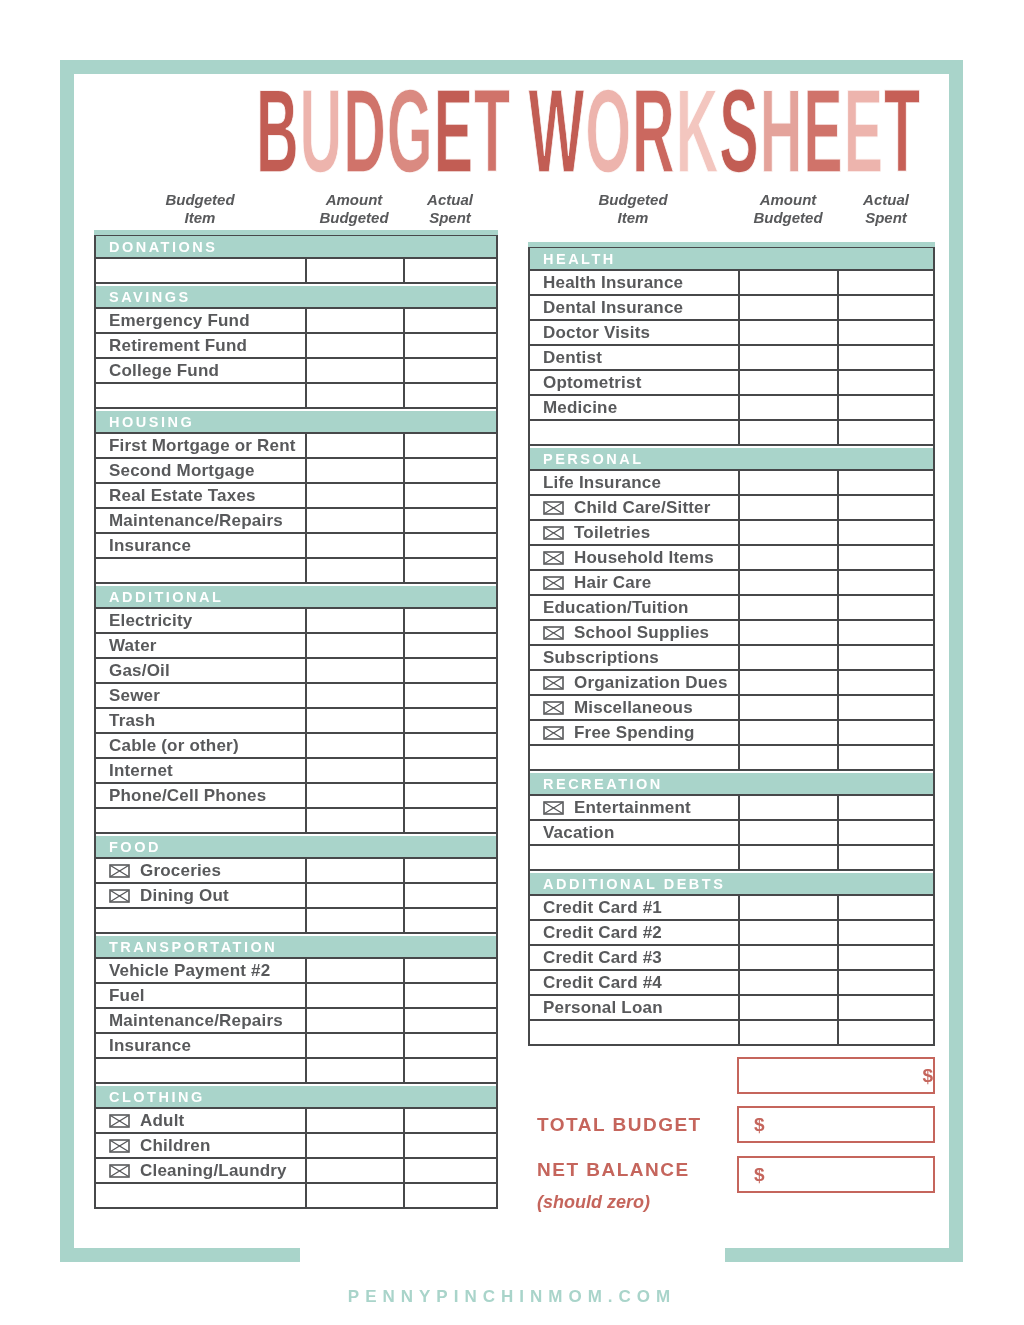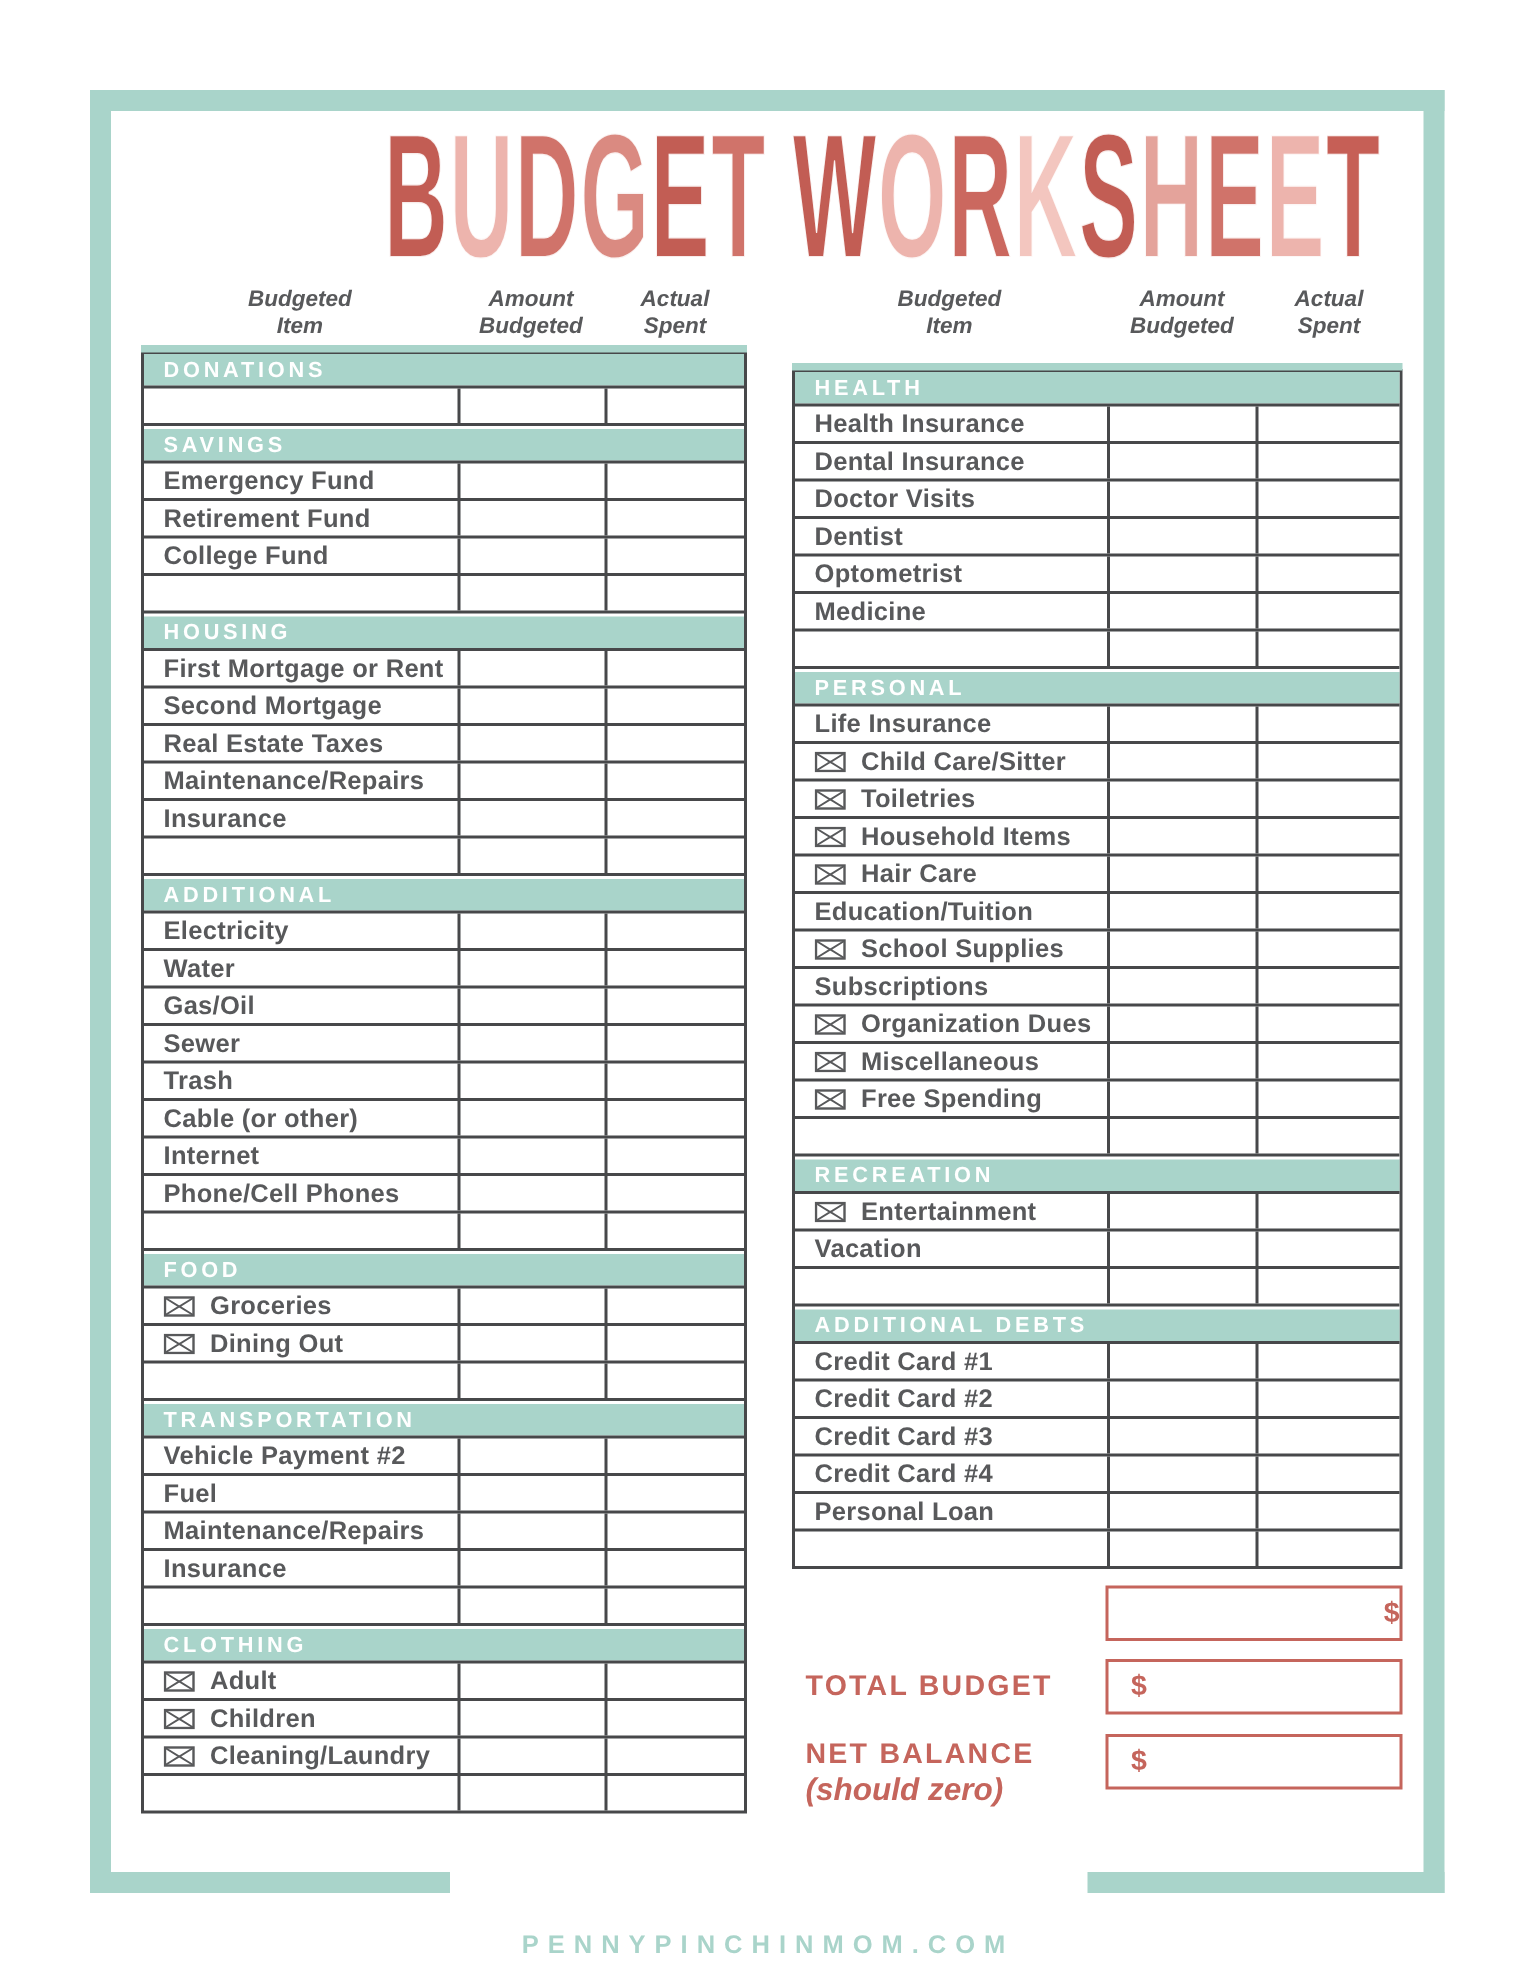--- a/index.html
+++ b/index.html
@@ -48,21 +48,21 @@
   .cell.money{border-left:2px solid var(--line);}
   .gap{height:4px;border-top:2px solid var(--line);background:#fff;box-sizing:border-box;}
   .env{margin-right:10px;flex:0 0 auto;}
 
   
   #totals{position:absolute;left:537px;top:1057px;width:398px;}
   .total-row{position:absolute;left:0;width:398px;height:40px;}
   .tlabel{font-weight:bold;font-size:19px;letter-spacing:1.5px;color:var(--coral);}
   .total-row.centered .tlabel{line-height:37px;}
   .total-row.stacked .tlabel{display:block;margin-top:4px;line-height:20px;}
-  .tsub{font-style:italic;font-size:21px;color:var(--coral);margin-top:2px;font-weight:600;}
+  .tsub{font-style:italic;font-size:18px;color:var(--coral);margin-top:12px;font-weight:600;}
   .dollar-box{position:absolute;left:200px;top:0;width:198px;height:37px;box-sizing:border-box;
               border:2px solid var(--coral);background:#fff;}
   .dollar{display:inline-block;padding-left:15px;line-height:33px;font-weight:bold;font-size:19px;color:var(--coral);}
 </style>
 </head>
 <body>
 
 <div class="page">
   <div class="frame"></div>
 

